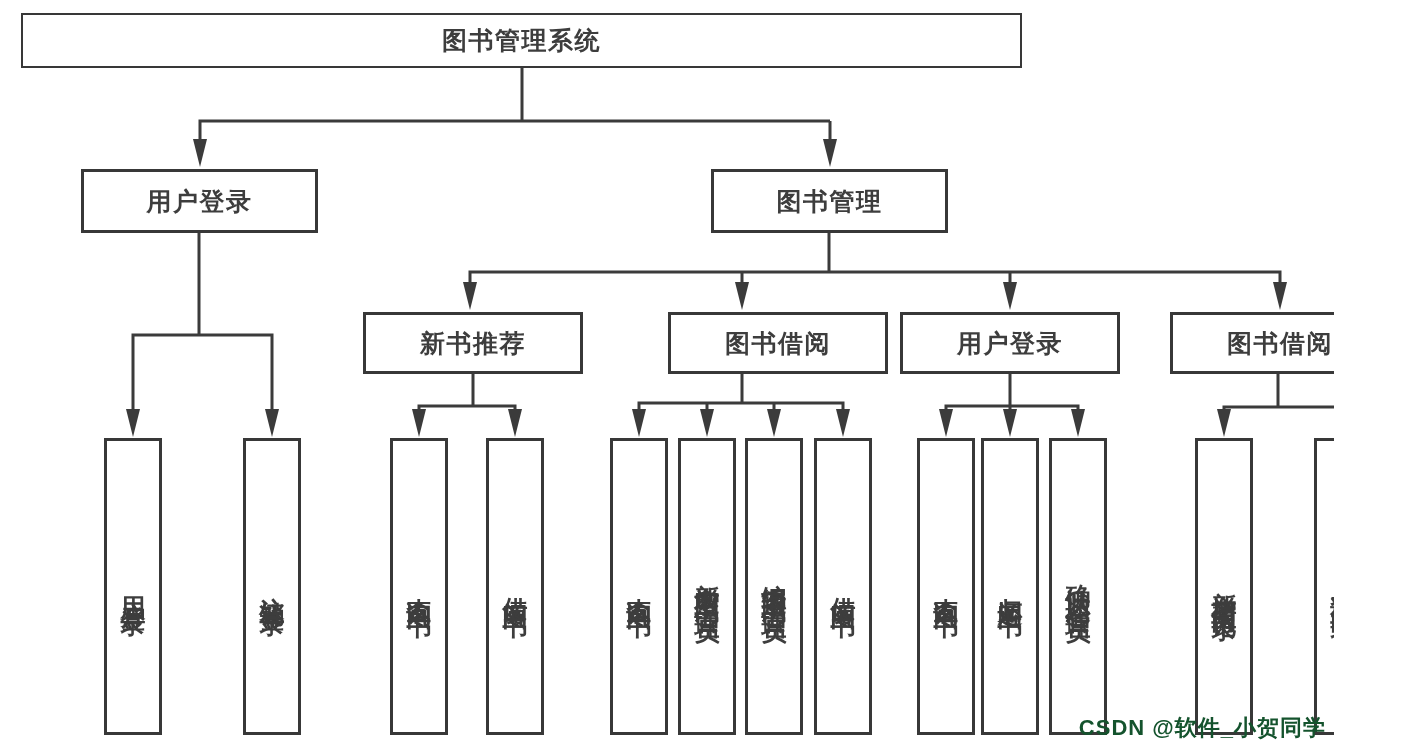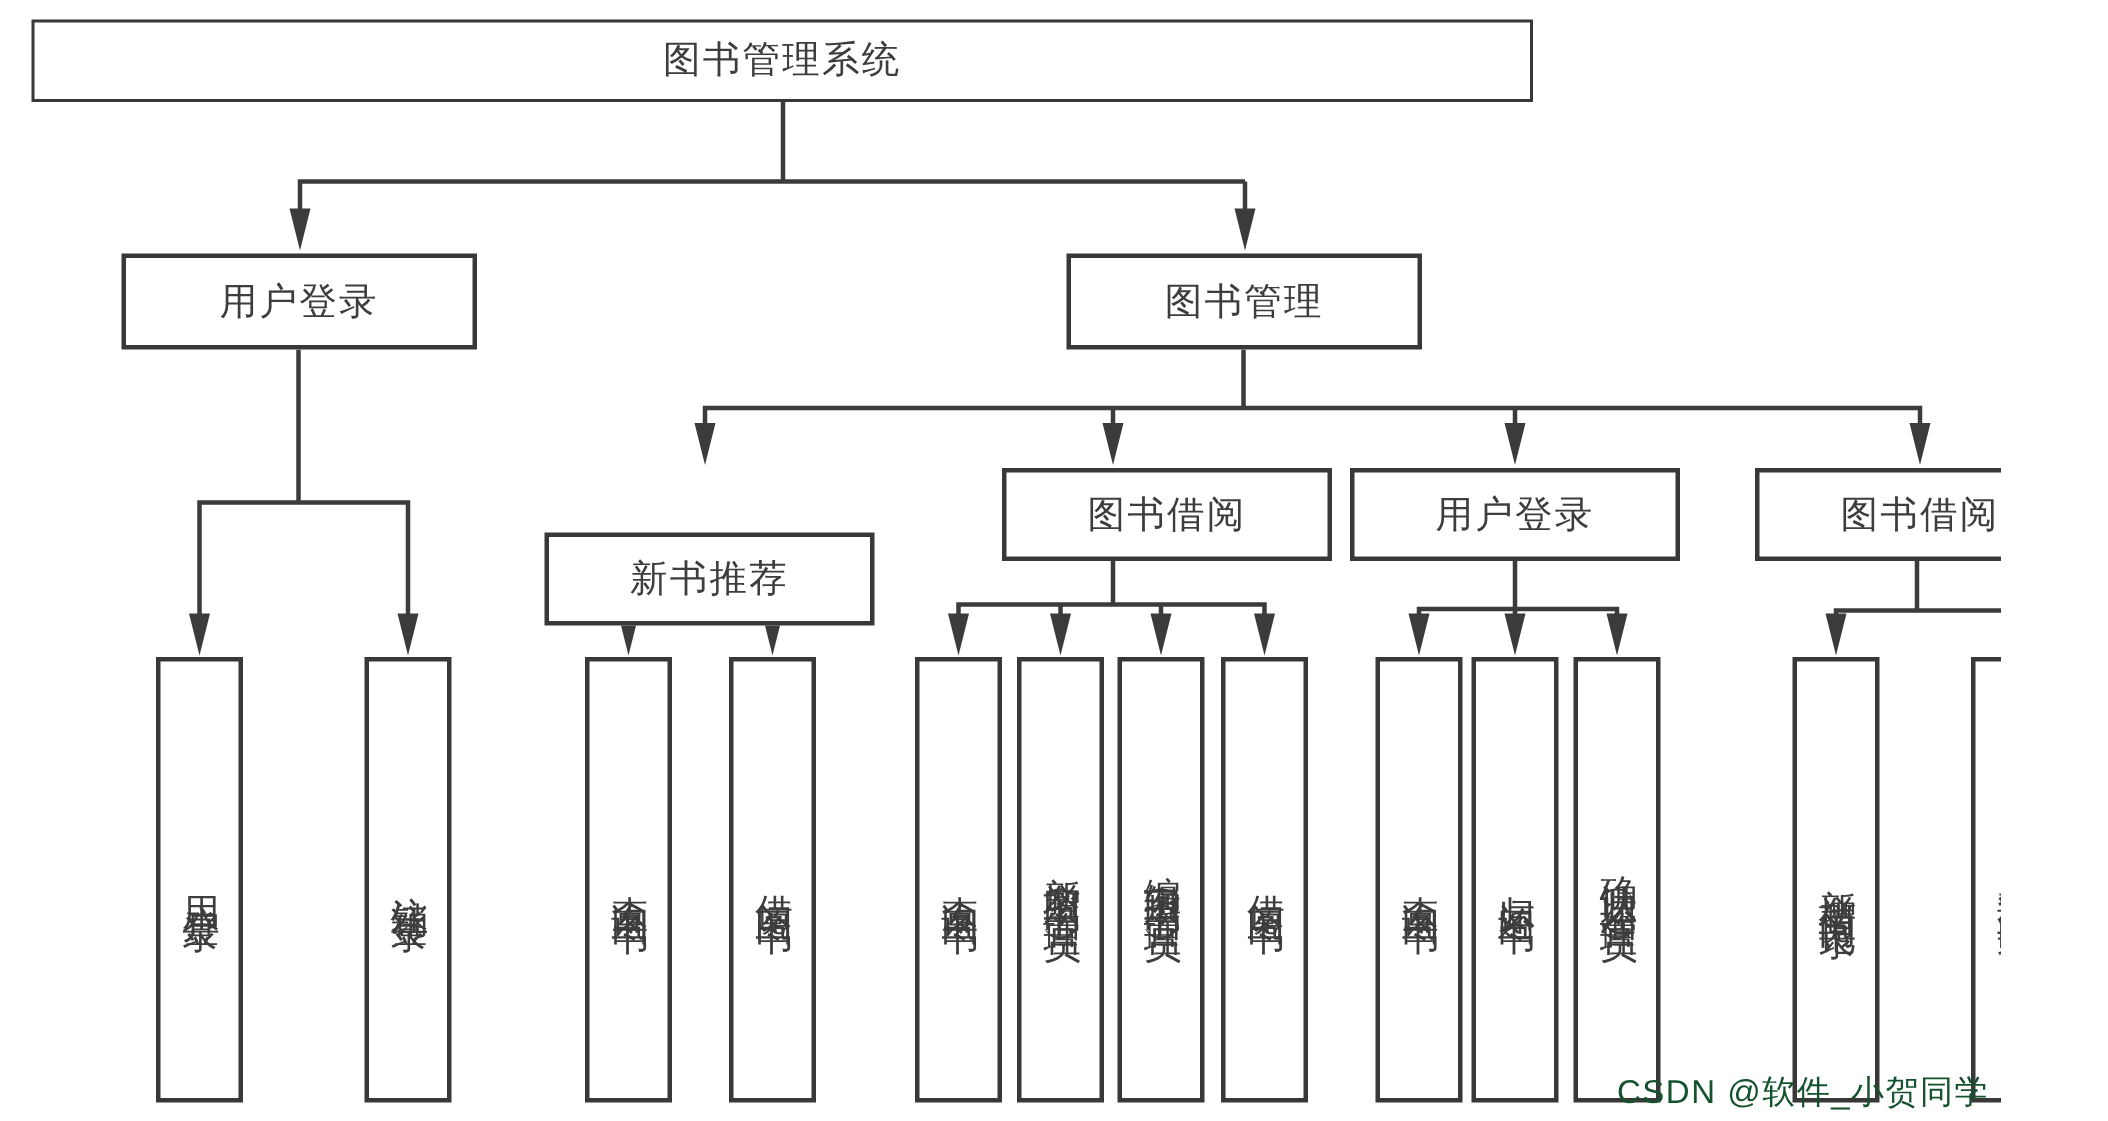--- a/index.html
+++ b/index.html
@@ -2,20 +2,21 @@
 <html><head>
 <meta charset="utf-8">
 <style>
   html,body{margin:0;padding:0;background:#ffffff;}
   .canvas{
     position:relative;
     width:1334px;height:747px;
     background:#ffffff;
     font-family:"Liberation Sans", sans-serif;
     overflow:hidden;
+    font-weight:bold;
   }
   .wires{position:absolute;left:0;top:0;width:1405px;height:747px;}
   .box{
     position:absolute;
     box-sizing:border-box;
     background:#ffffff;
     border:3px solid #383838;
     display:flex;align-items:center;justify-content:center;
     color:#3d3d3d;
     font-size:25px;
@@ -80,21 +81,21 @@
       <polygon points="1217,409 1231,409 1224,437"></polygon>
       <polygon points="1336,409 1350,409 1343,437"></polygon>
     </g>
   </svg>
 
   <div class="box root">图书管理系统</div>
 
   <div class="box h2" style="left:81px;">用户登录</div>
   <div class="box h2" style="left:711px;">图书管理</div>
 
-  <div class="box h3" style="left:363px;margin-top:43px;">新书推荐</div>
+  <div class="box h3" style="left:363px;">新书推荐</div>
   <div class="box h3" style="left:632px;margin-left:36px;">图书借阅</div>
   <div class="box h3" style="left:900px;">用户登录</div>
   <div class="box h3" style="left:1170px;">图书借阅</div>
 
   <div class="box v" style="left:104px;">用户登录</div>
   <div class="box v" style="left:243px;">注销登录</div>
 
   <div class="box v" style="left:390px;">查询图书</div>
   <div class="box v" style="left:486px;">借阅图书</div>
 

